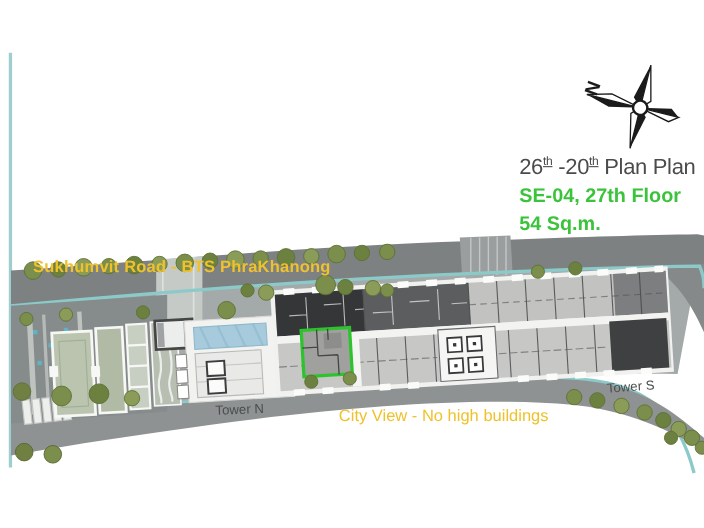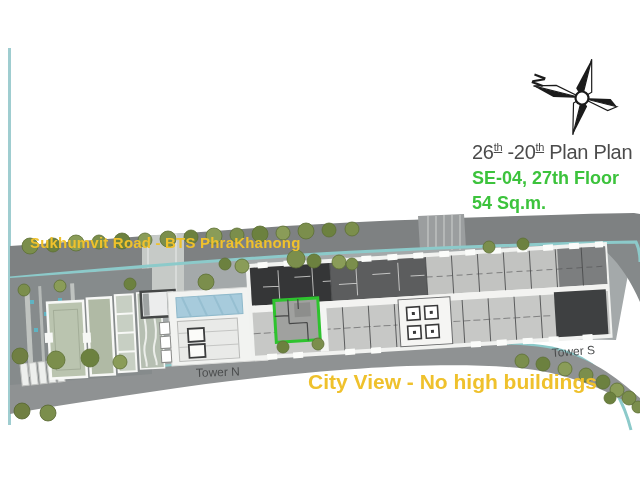--- a/index.html
+++ b/index.html
@@ -7,21 +7,21 @@
     position:relative;width:640px;height:480px;background:#ffffff;
     overflow:hidden;font-family:"Liberation Sans", sans-serif;
   }
   .abs{position:absolute;}
   #teal-edge{left:8px;top:48px;width:3px;height:377px;background:#9fcdd0;}
   #road-label{
     left:30px;top:186px;font-size:15px;font-weight:bold;color:#EFC12C;
     letter-spacing:.2px;white-space:nowrap;z-index:6;margin-top:48px;
   }
   #view-label{
-    left:308px;top:370px;font-size:21px;font-weight:bold;color:#EFC12C;
+    left:308px;top:370px;font-size:15px;font-weight:normal;color:#EFC12C;
     white-space:nowrap;z-index:6;
   }
   #header-block{left:472px;top:141px;width:170px;z-index:6;}
   #plan-title{font-size:20px;color:#4B4B4B;letter-spacing:-0.3px;white-space:nowrap;}
   #plan-title sup{font-size:11px;text-decoration:underline;}
   .green-line{font-size:18px;font-weight:bold;color:#3CC33C;margin-top:4px;white-space:nowrap;}
   #compass{left:518px;top:50px;z-index:6;}
   #site-plan{left:0;top:0;z-index:2;}
 </style>
 </head>

